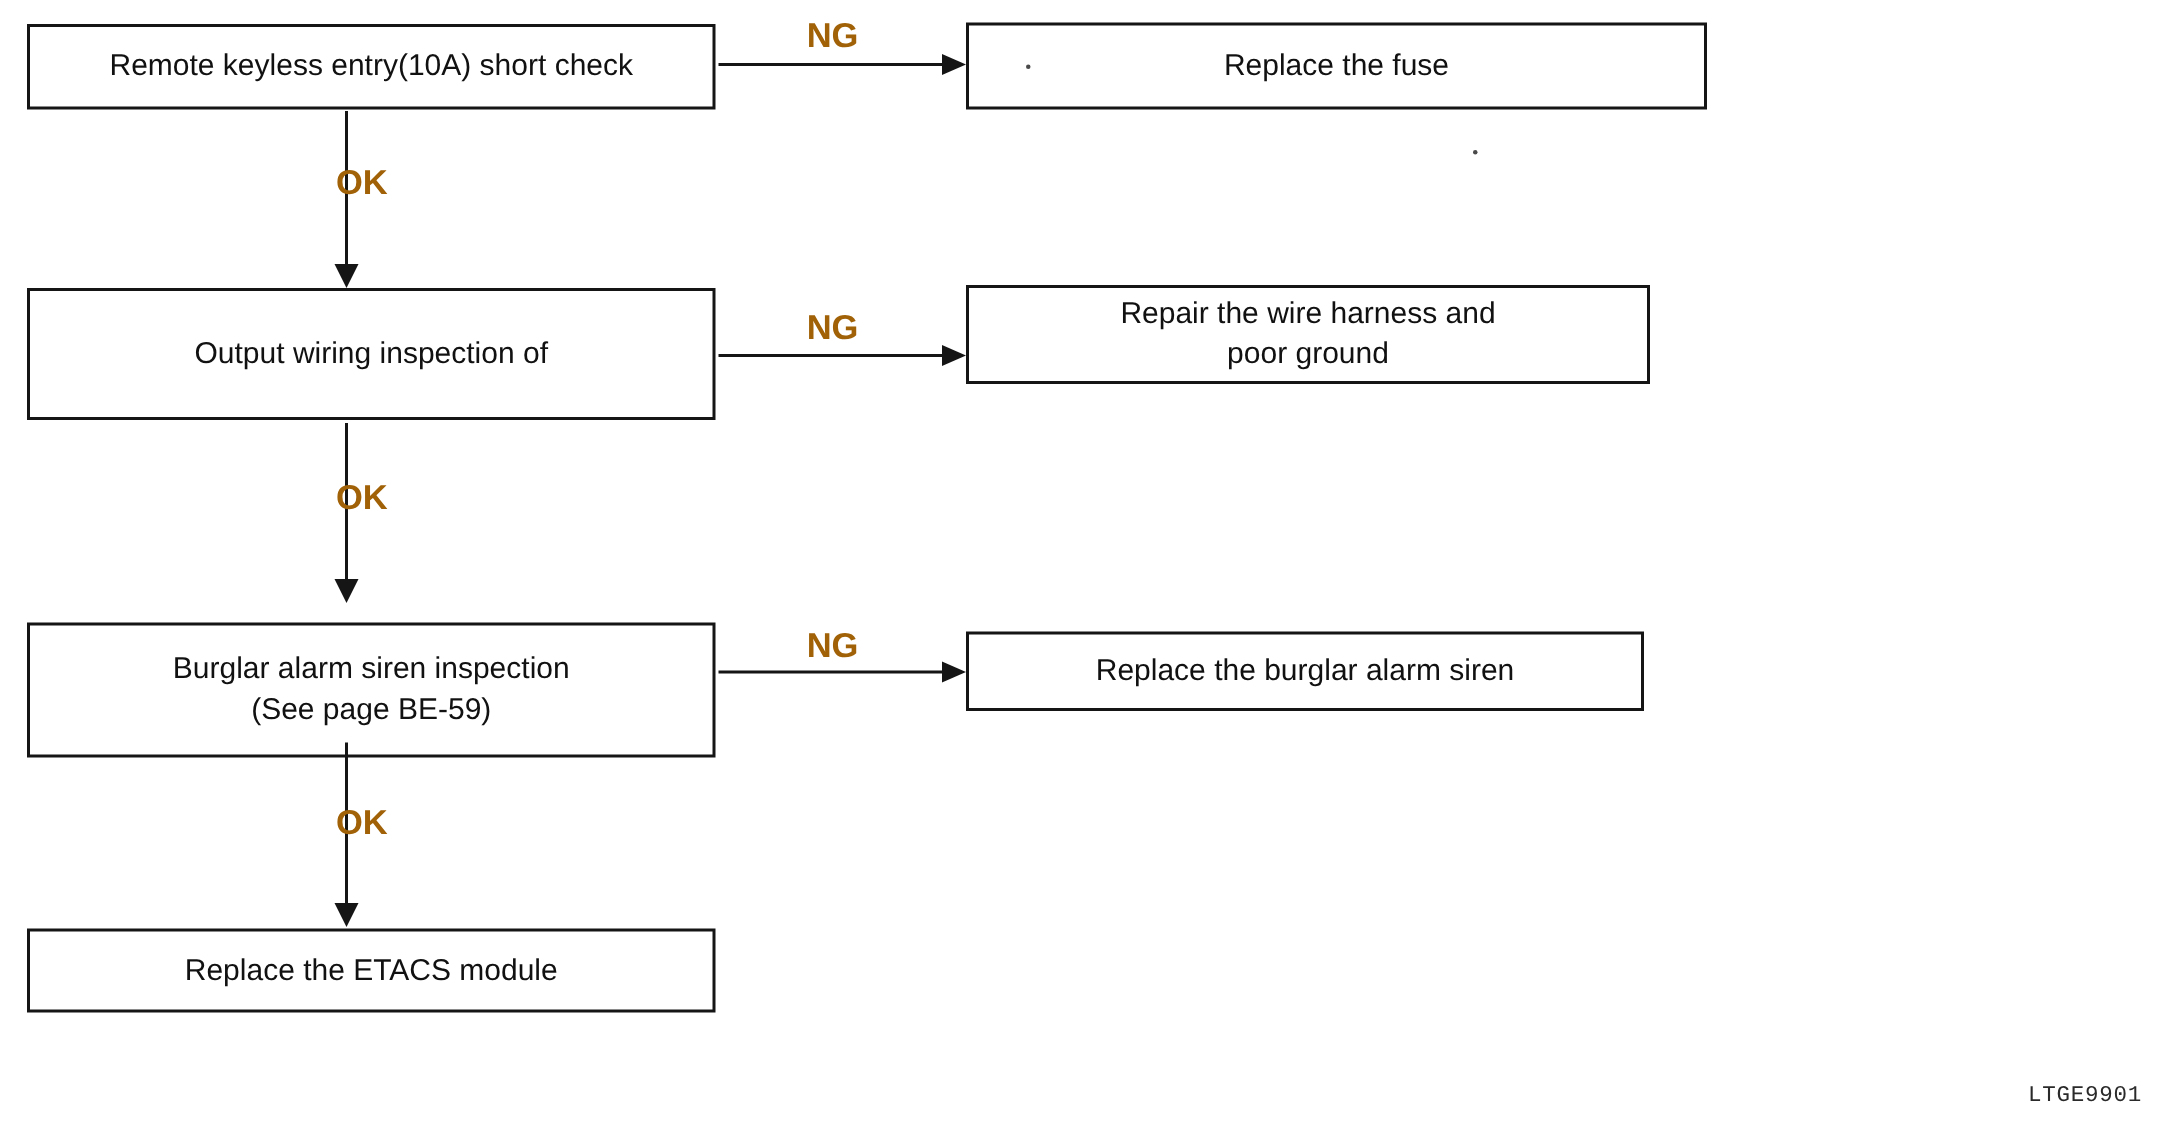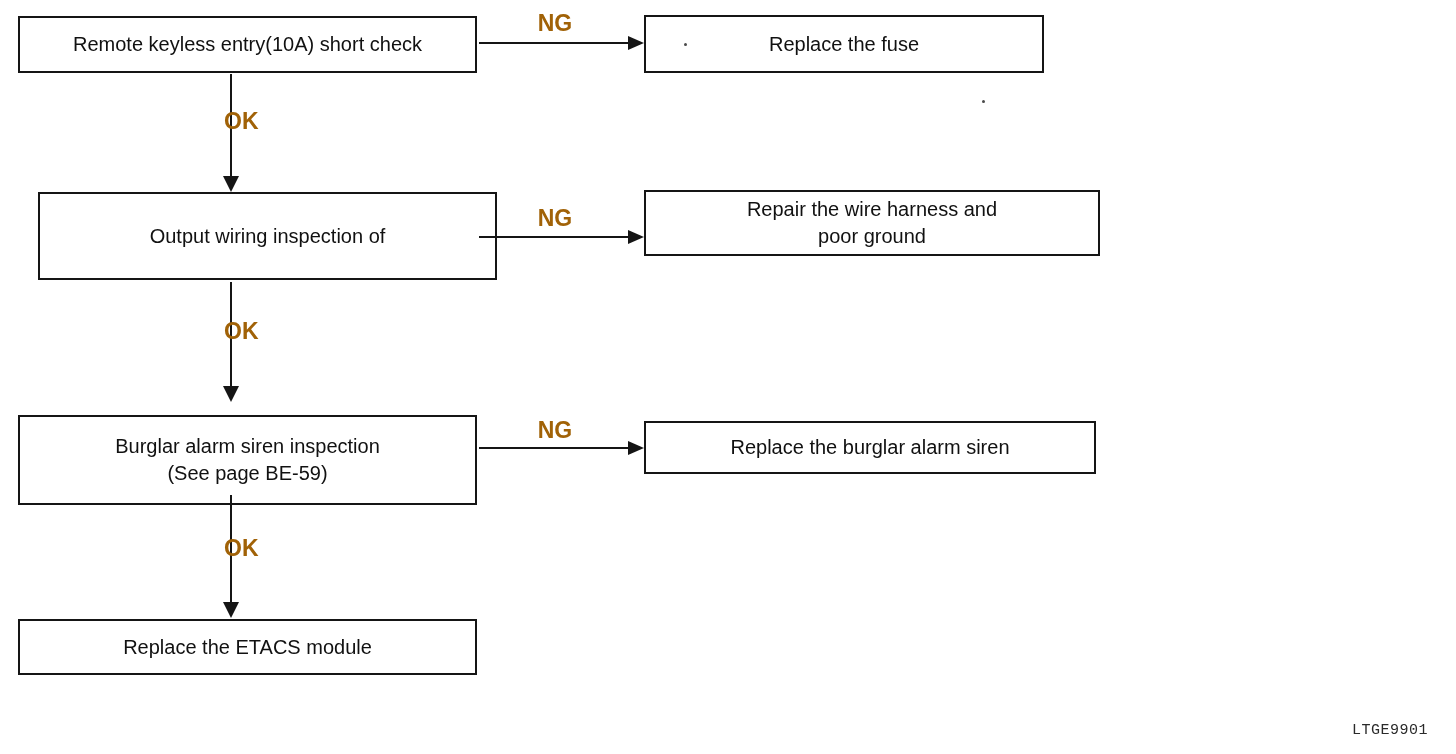--- a/index.html
+++ b/index.html
@@ -84,29 +84,29 @@
 <div id="page">
 
   <div class="fc-box" style="left:18px; top:16px; width:459px; height:57px;">
     <div>Remote keyless entry(10A) short check</div>
   </div>
 
   <div class="h-line" style="left:479px; top:42px; width:150px;"></div>
   <div class="head-right" style="left:628px; top:36px;"></div>
   <div class="branch-label" style="left:519px; top:10px;">NG</div>
 
-  <div class="fc-box" style="left:644px; top:15px; width:400px; height:58px;">
+  <div class="fc-box" style="left:644px; top:15px; width:494px; height:58px;">
     <div>Replace the fuse</div>
   </div>
 
   <div class="v-line" style="left:230px; top:74px; height:103px;"></div>
   <div class="head-down" style="left:223px; top:176px;"></div>
   <div class="branch-label" style="left:224px; top:108px; text-align:left;">OK</div>
 
-  <div class="fc-box" style="left:18px; top:192px; width:459px; height:88px;margin-left:20px;">
+  <div class="fc-box" style="left:18px; top:192px; width:459px; height:88px;">
     <div>Output wiring inspection of</div>
   </div>
 
   <div class="h-line" style="left:479px; top:236px; width:150px;"></div>
   <div class="head-right" style="left:628px; top:230px;"></div>
   <div class="branch-label" style="left:519px; top:205px;">NG</div>
 
   <div class="fc-box" style="left:644px; top:190px; width:456px; height:66px;">
     <div>Repair the wire harness and</div>
     <div>poor ground</div>

